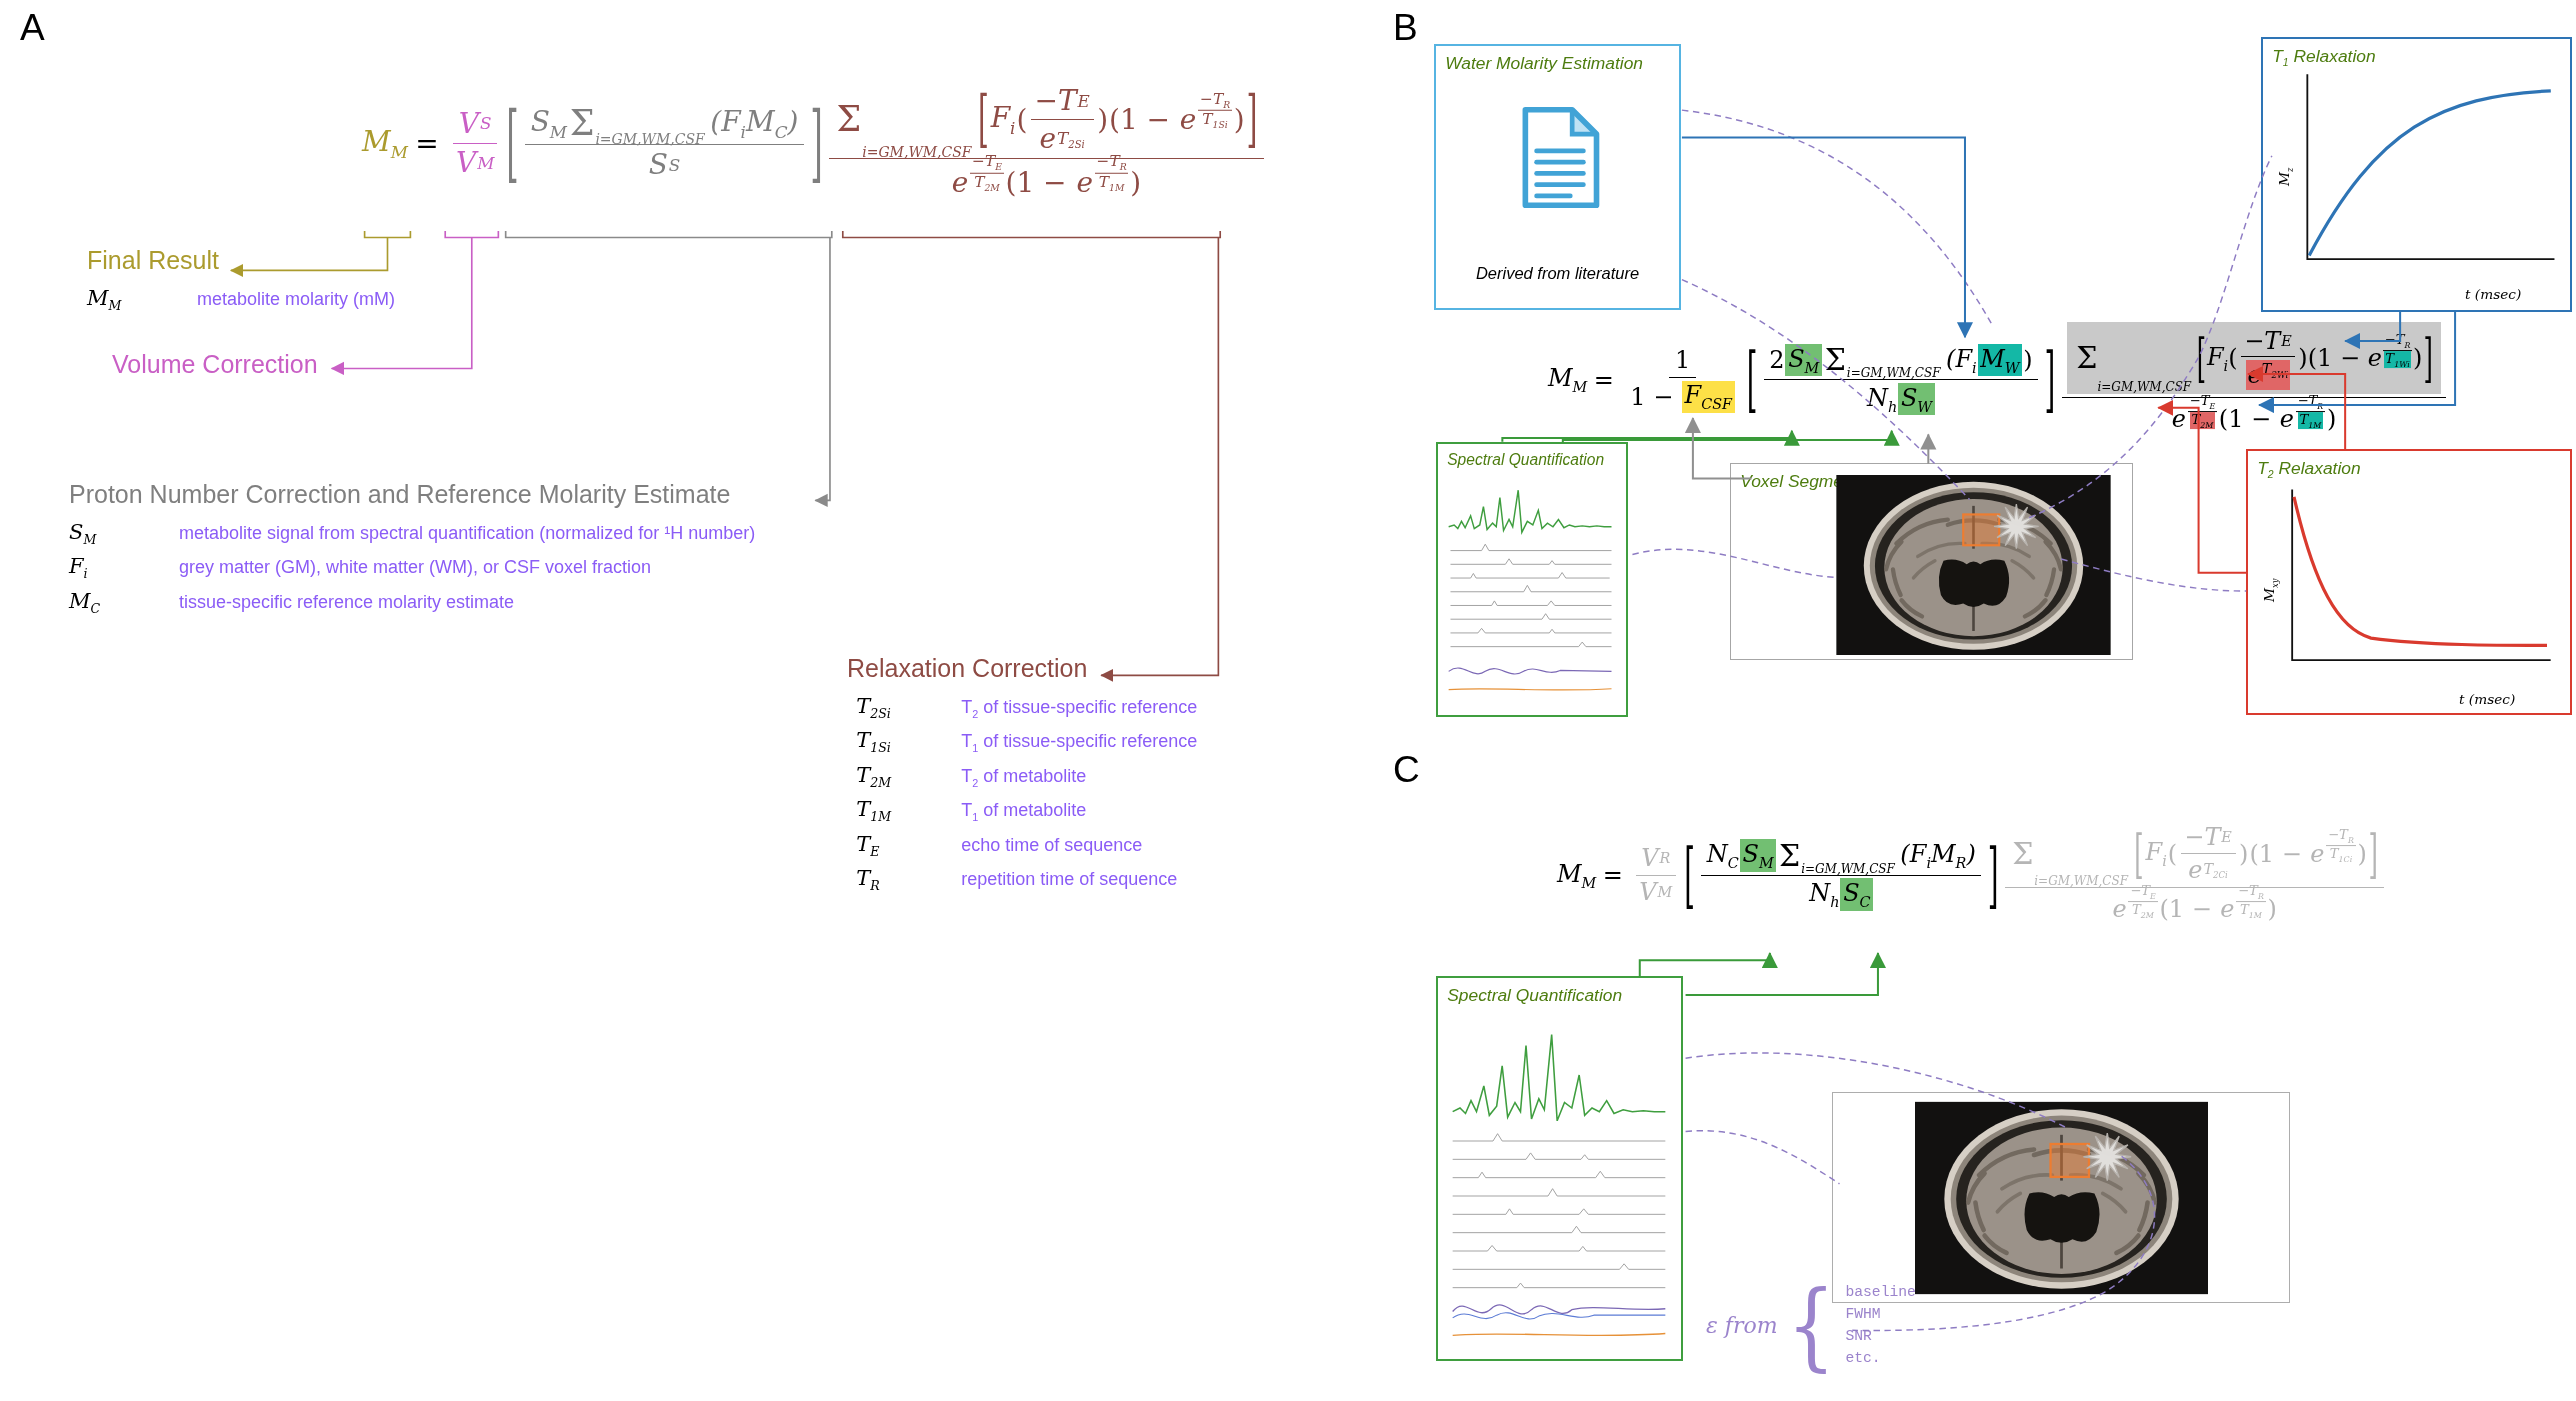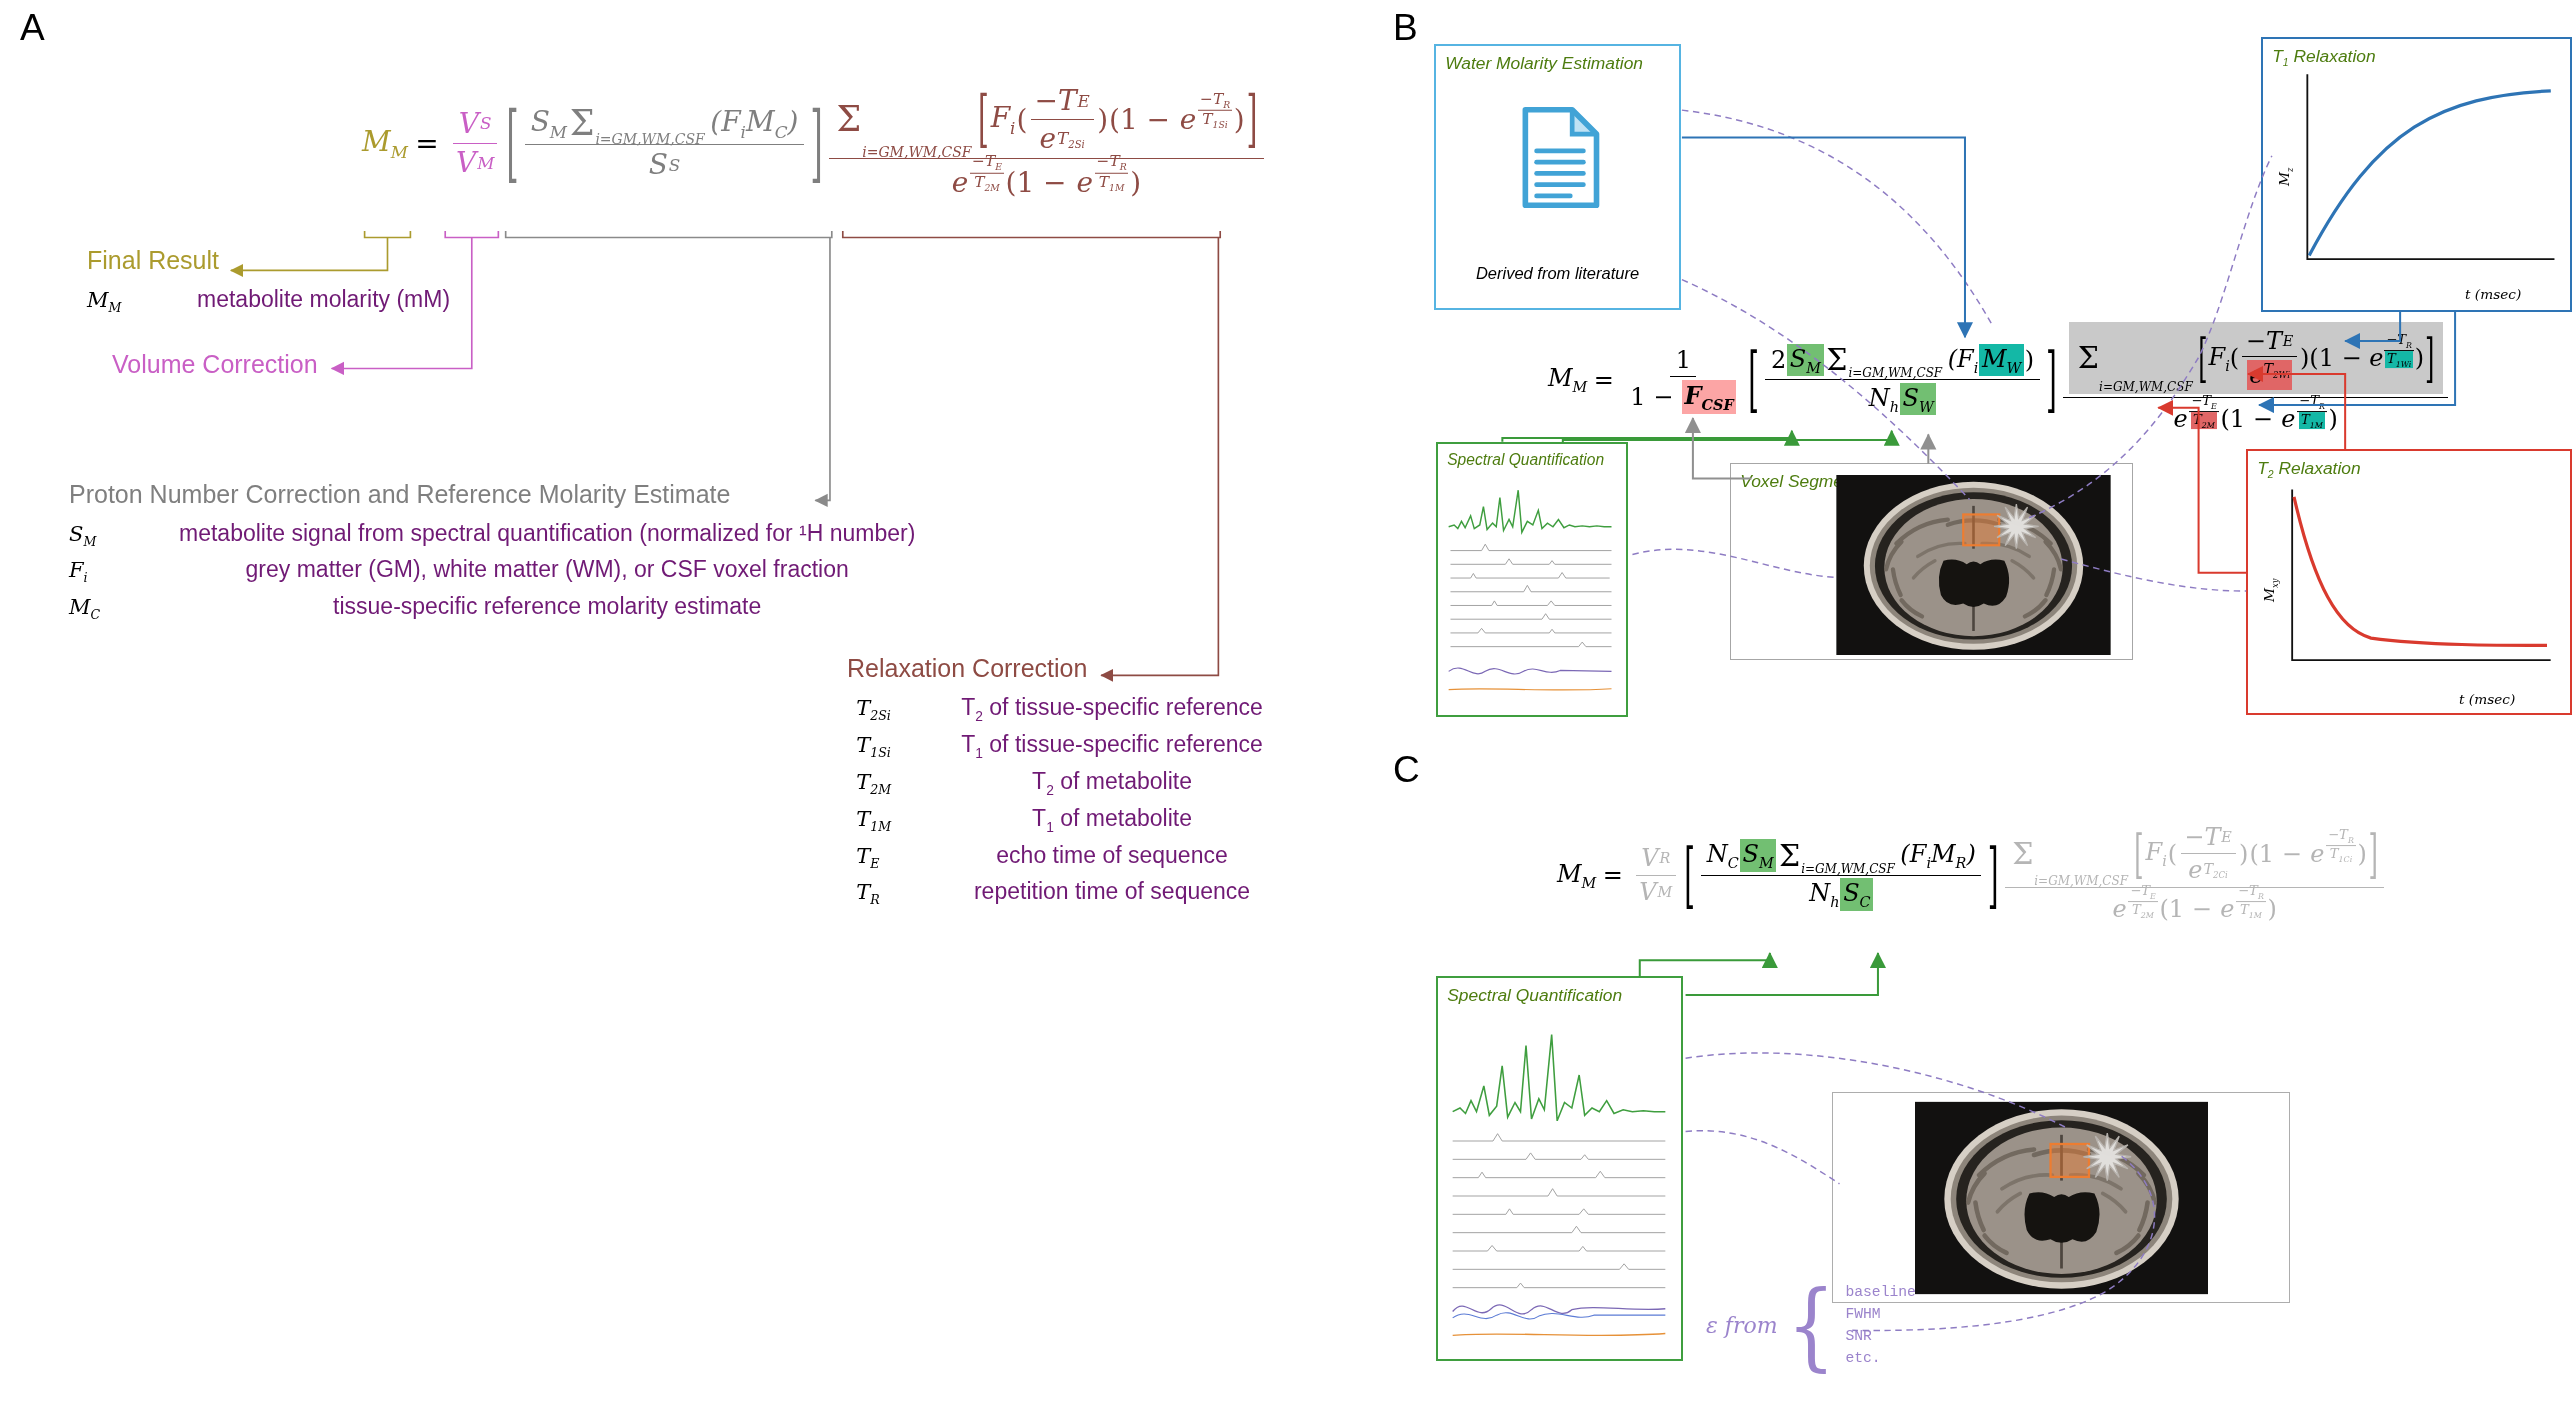--- a/index.html
+++ b/index.html
@@ -31,29 +31,29 @@
   .bb{font-style:normal;display:inline-block;font-size:1.15em;transform:scaleY(2.6);transform-origin:center;padding:0 1.8px;}
   .mb{font-style:normal;display:inline-block;font-size:1em;transform:scaleY(2.2);transform-origin:center;padding:0 0.9px;}
   .c-olive{color:#ab9b2e;}
   .c-pink{color:#c95fc5;}
   .c-gray{color:#7f7f7f;}
   .c-maroon{color:#8e4b44;}
   .c-faded{color:#b5b5b5;}
   .hl-green{background:#72bf72;padding:0.9px 2.7px;}
   .hl-blue{background:#14b8a6;padding:0.9px 2.7px;}
   .hl-red{background:#e06666;padding:0.9px 1.8px;}
-  .hl-gray{background:#fca5a5;padding:0.9px 2.7px;font-weight:bold;}
+  .hl-gray{background:#fde047;padding:0.9px 2.7px;}
   .grayblock{background:#c9c9c9;padding:4.6px 7.3px;display:inline-flex;align-items:center;}
   
   .leg{position:absolute;z-index:10;}
   .leg-title{font-family:"Liberation Sans",sans-serif;font-size:25px;}
   .leg-rows{margin-top:11px;}
   .leg-row{display:grid;align-items:baseline;margin:7.3px 0;}
   .leg-sym{font-family:"DejaVu Serif",serif;font-style:italic;font-size:21px;color:#000;}
-  .leg-desc{font-family:"Liberation Sans",sans-serif;font-size:23px;color:#701a75;text-align:center;}
+  .leg-desc{font-family:"Liberation Sans",sans-serif;font-size:18px;color:#8b5cf6;}
   
   .eps{position:absolute;display:flex;align-items:center;gap:3.7px;color:#9b84cc;z-index:10;}
   .eps-label{font-family:"DejaVu Serif",serif;font-style:italic;font-size:22px;text-align:right;}
   .eps-brace{font-family:"DejaVu Serif",serif;font-size:95px;font-weight:300;line-height:.85;transform:scaleX(.8);}
   .eps-items div{font-family:Liberation Mono, monospace;font-size:14.7px;line-height:1.5;}
   .overlay{position:absolute;left:0;top:0;z-index:20;pointer-events:none;}
 </style>
 </head>
 <body>
 

